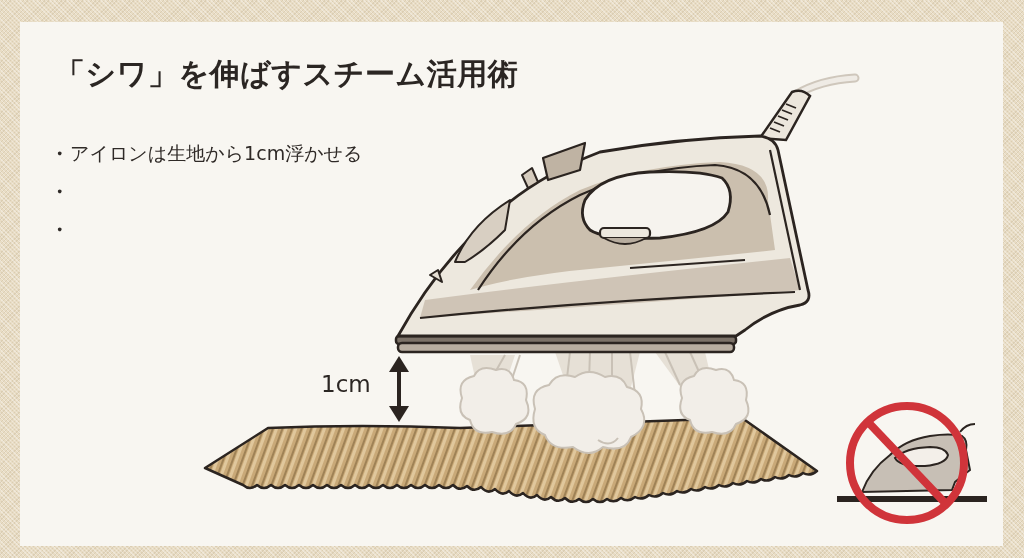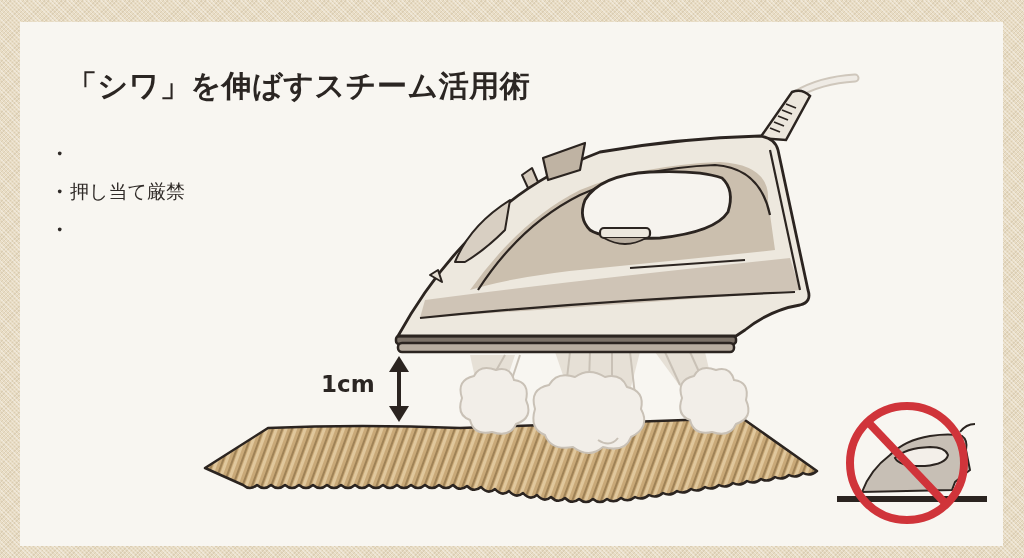--- a/index.html
+++ b/index.html
@@ -9,52 +9,52 @@
     background-image:
       repeating-linear-gradient(45deg, rgba(255,255,255,0.35) 0 1px, transparent 1px 3px),
       repeating-linear-gradient(-45deg, rgba(160,140,100,0.18) 0 1px, transparent 1px 3px);
     font-family: "DejaVu Sans", "Liberation Sans", sans-serif;
   }
   .panel {
     position: absolute; left: 20px; top: 22px; width: 983px; height: 524px;
     background: #f8f6f1;
   }
   .title {
-    position: absolute; left: 51px; top: 50px; margin: 16px;
+    position: absolute; left: 51px; top: 50px; margin: 4px;
     font-size: 30px; font-weight: bold; color: #2b2623; letter-spacing: 0.5px;
     white-space: nowrap;
   }
   .bullets {
     position: absolute; left: 50px; top: 134px; margin: 0; padding: 0; list-style: none;
   }
   .bullets li {
     font-size: 19px; color: #2f2a27; height: 38px; line-height: 30px;
     white-space: nowrap; display: flex; align-items: center;
   }
   .bullets .dot { display: inline-block; width: 20px; text-align: left; font-weight: bold; }
   .measure-label {
-    position: absolute; left: 321px; top: 371px; font-size: 23px; font-weight: bold;
+    position: absolute; left: 321px; top: 371px; font-size: 23px; font-weight: normal;
     color: #2b2623; font-family: "DejaVu Sans", sans-serif;
   }
   svg.art { position: absolute; left: 0; top: 0; }
 </style>
 </head>
 <body>
 
 <div class="panel"></div>
 
 <h1 class="title">「シワ」を伸ばすスチーム活用術</h1>
 
 <ul class="bullets">
   <li>
     <span class="dot">・</span>
+    <span>アイロンは生地から1cm浮かせる</span>
   </li>
   <li>
     <span class="dot">・</span>
-    <span>押し当て厳禁</span>
   </li>
   <li>
     <span class="dot">・</span>
   </li>
 </ul>
 
 <svg class="art" width="1024" height="558" viewBox="0 0 1024 558">
   <defs>
     <pattern id="ribs" patternUnits="userSpaceOnUse" width="9" height="20" patternTransform="rotate(20)">
       <rect width="9" height="20" fill="#c9a978"></rect>

